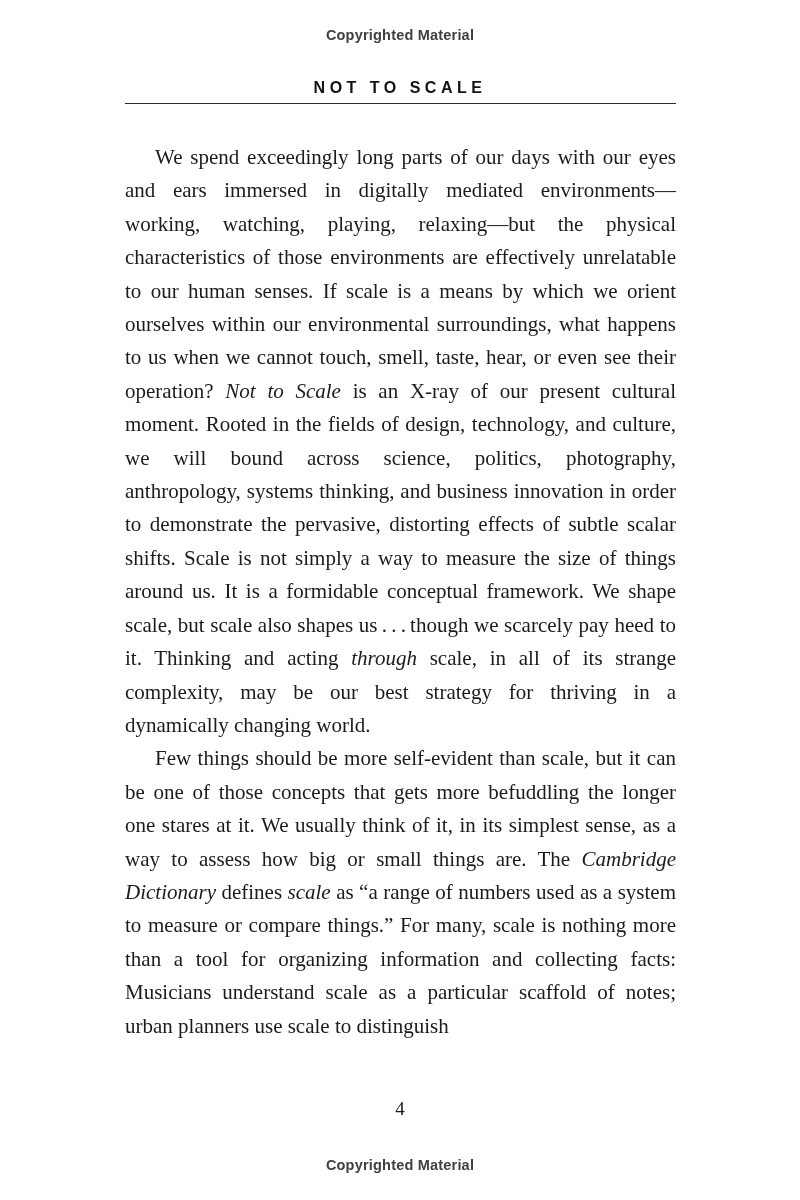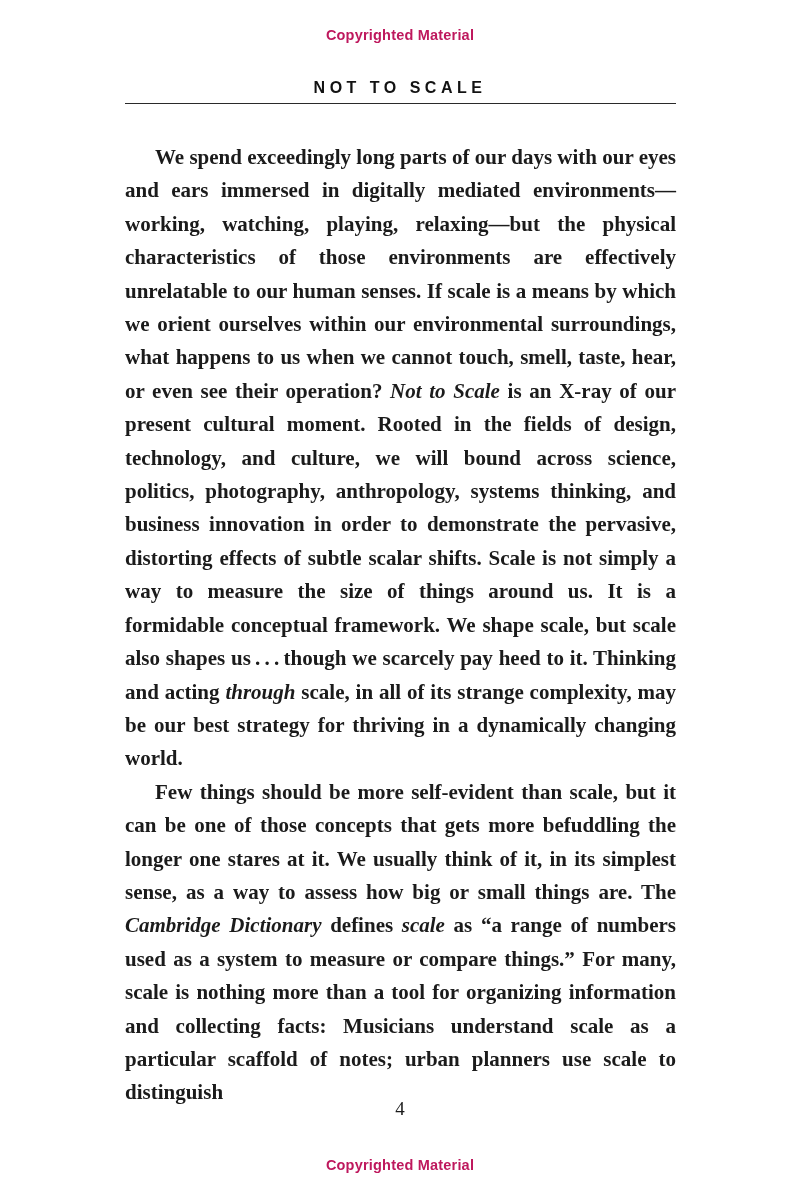--- a/index.html
+++ b/index.html
@@ -17,21 +17,21 @@
   }
   .copyright {
     position: absolute;
     left: 0;
     width: 800px;
     text-align: center;
     font-family: "Liberation Sans", "DejaVu Sans", sans-serif;
     font-size: 14.5px;
     font-weight: 600;
     letter-spacing: 0.2px;
-    color: #be185d;
+    color: #404040;
   }
   .copyright.top { top: 27px; }
   .copyright.bottom { top: 1157px; }
   .running-head {
     position: absolute;
     top: 79px;
     left: 0;
     width: 800px;
     text-align: center;
     font-family: "Liberation Sans", "DejaVu Sans", sans-serif;
@@ -54,21 +54,20 @@
     left: 125px;
     width: 551px;
     color: #1b1b1b;
     font-size: 21px;
     line-height: 33.4px;
     text-align: justify;
   }
   .body-text p {
     margin: 0;
     text-indent: 30px;
-    font-weight: bold;
   }
   .body-text .it {
     font-style: italic;
   }
   .page-number {
     position: absolute;
     top: 1098px;
     left: 0;
     width: 800px;
     text-align: center;

